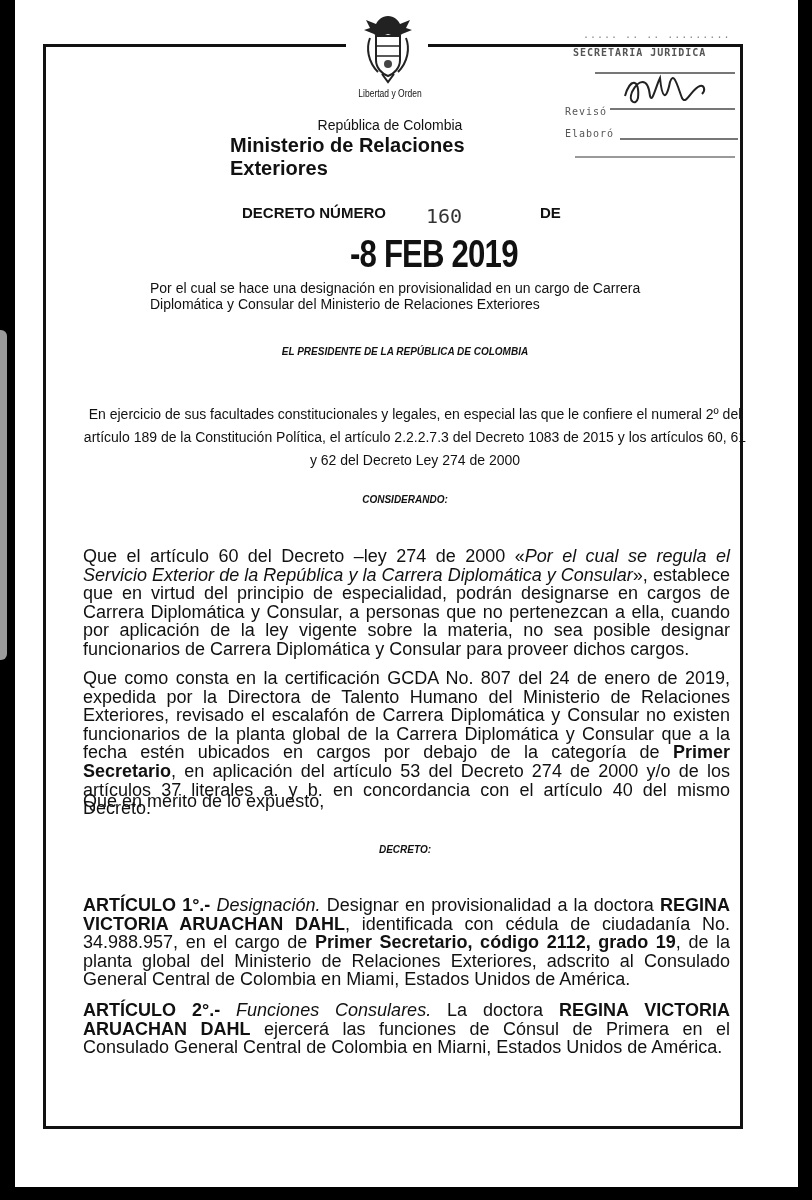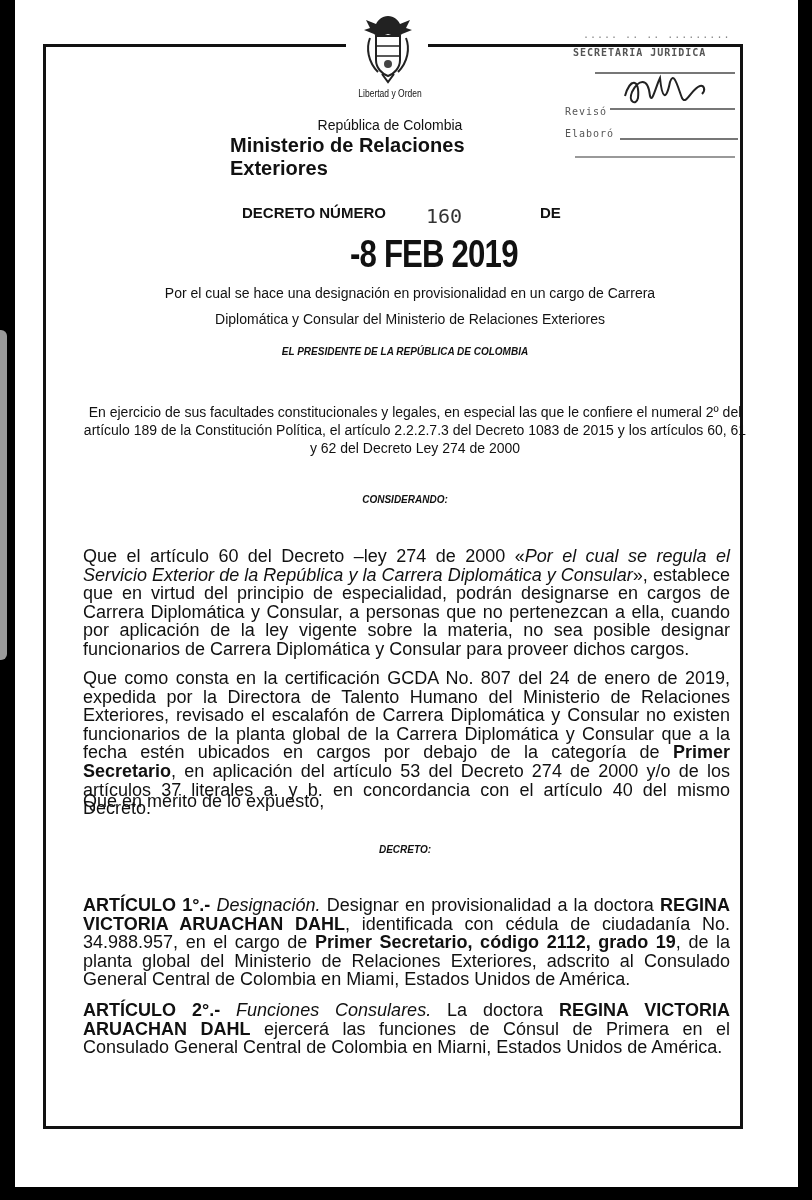--- a/index.html
+++ b/index.html
@@ -13,23 +13,23 @@
   .motto { position:absolute; left:340px; top:88px; width:100px; text-align:center; font-size:10px; font-family:"Liberation Sans Narrow","Liberation Sans", sans-serif; transform:scaleX(0.85); }
   .republic { position:absolute; left:230px; top:117px; width:320px; text-align:center; font-size:14px; }
   .ministry { position:absolute; left:230px; top:134px; width:320px; text-align:left; font-size:20px; font-weight:bold; }
   .stamp { position:absolute; left:565px; top:30px; width:175px; height:130px; font-family:"DejaVu Sans Mono", monospace; color:#555; }
   .stamp .row { position:absolute; left:0; font-size:10px; letter-spacing:1px; }
   .stamp .sig { position:absolute; font-family:"DejaVu Serif", serif; font-size:22px; color:#222; font-style:italic; }
   .stamp .line { position:absolute; height:2px; background:#777; }
   .decree-line { position:absolute; top:204px; font-size:15px; font-weight:bold; }
   .decree-num { position:absolute; left:426px; top:204px; font-family:"DejaVu Sans Mono", monospace; font-size:20px; color:#333; }
   .decree-date { position:absolute; left:350px; top:233px; font-size:38px; font-weight:bold; letter-spacing:-1px; transform:scaleX(0.82); transform-origin:left; font-family:"Liberation Sans", sans-serif; }
-  .subtitle { position:absolute; left:150px; top:280px; width:520px; text-align:center; font-size:14px; line-height:26px; }
+  .subtitle { position:absolute; left:150px; top:280px; width:520px; font-size:14px; line-height:16px; }
   .heading { position:absolute; left:60px; width:690px; text-align:center; font-size:10px; font-weight:bold;font-style:italic; }
-  .centered { position:absolute; left:80px; width:670px; text-align:center; font-size:14px; line-height:18px; }
+  .centered { position:absolute; left:80px; width:670px; text-align:center; font-size:14px; line-height:23px; }
   .para { position:absolute; left:83px; width:647px; text-align:justify; font-size:18px; line-height:18.6px; }
   .para b { font-weight:bold;margin-top:20px; }
   .para i { font-style:italic; }
 </style>
 </head>
 <body>
 
 <div class="page"></div>
 <div class="scrollbar"></div>
 

